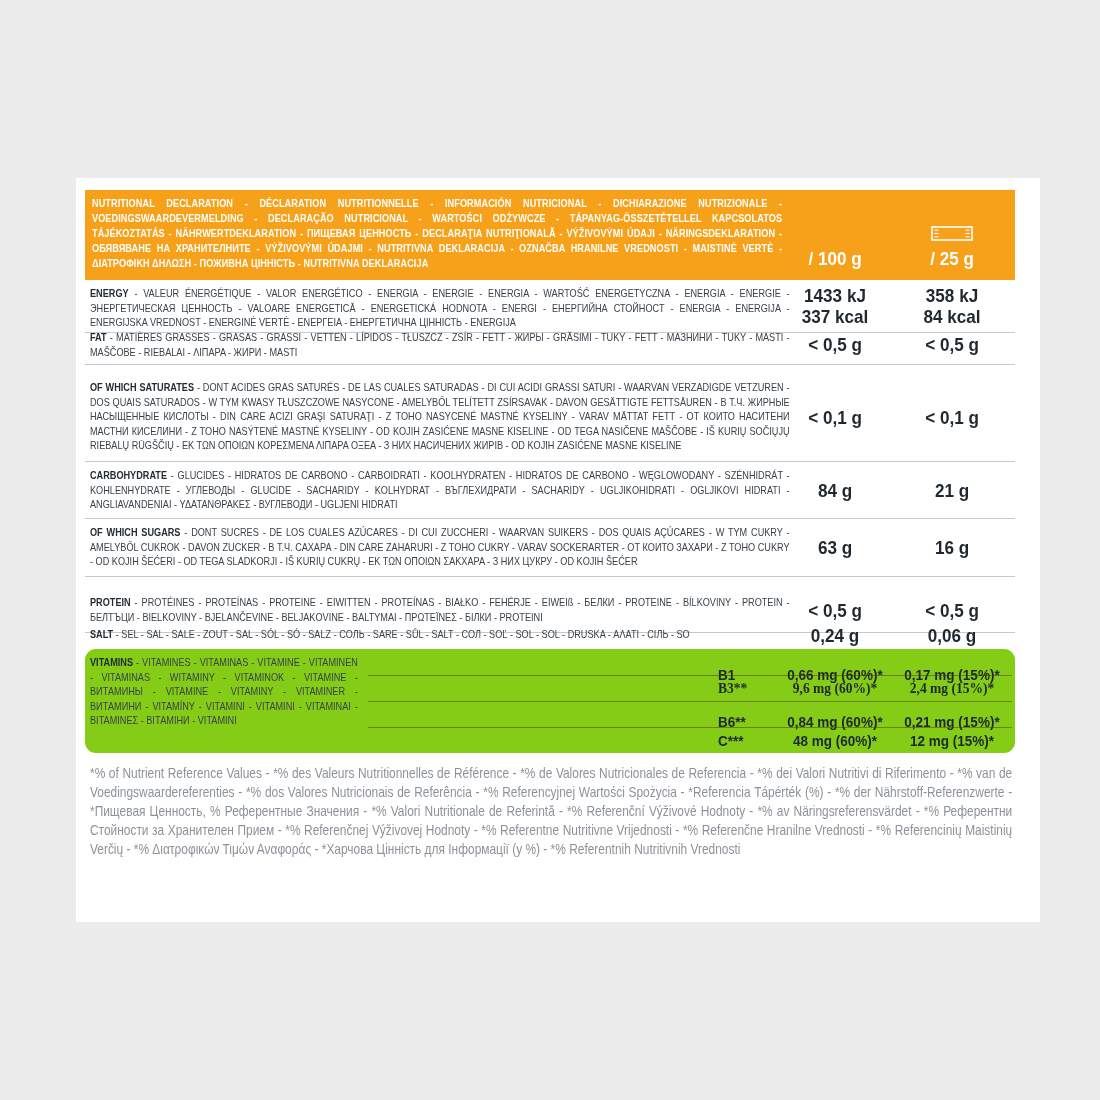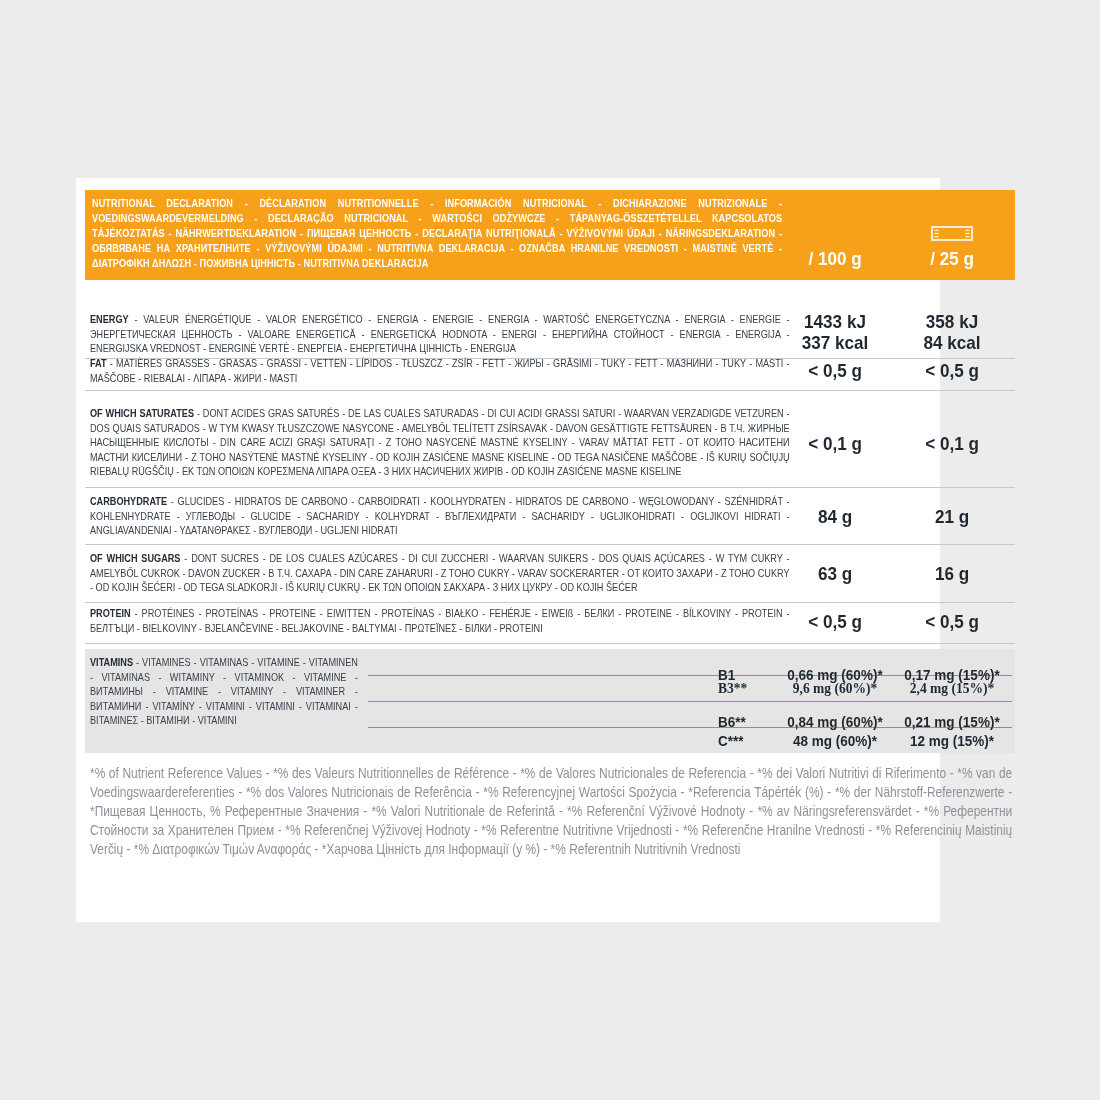--- a/index.html
+++ b/index.html
@@ -2,21 +2,21 @@
 <html><head>
 <meta charset="utf-8">
 <style>
   * { margin:0; padding:0; box-sizing:border-box; }
   html,body { background:#ECECEC; }
   .stage {
     position:relative; width:1100px; height:1100px; background:#ECECEC;
     font-family:"Liberation Sans", sans-serif; overflow:hidden;
   }
   .card {
-    position:absolute; left:76px; top:178px; width:864px; height:744px;
+    position:absolute; left:76px; top:178px; width:964px; height:744px;
     background:#FFFFFF;
   }
   
   .hdr {
     position:absolute; left:9px; top:12px; width:930px; height:90px;
     background:#F7A11B;
   }
   .hdr-title {
     position:absolute; left:7px; top:6px; width:868px;
     transform:scaleX(0.795); transform-origin:0 0;
@@ -25,47 +25,48 @@
   }
   .colh {
     position:absolute; bottom:10px; width:140px; text-align:center;
     color:#FFFFFF; font-weight:bold; font-size:19px; transform:scaleX(0.9);
     white-space:nowrap;
   }
   .colh1 { left:680px; }
   .colh2 { left:797px; }
   .baricon { position:absolute; left:846px; top:36px; width:42px; height:15px; }
   
-  .row { position:absolute; left:9px; width:930px; border-bottom:1px solid #C6C9CC;margin-top:26px; }
+  .row { position:absolute; left:9px; width:930px; border-bottom:1px solid #C6C9CC; }
   .row-energy    { top:102px; height:53px; }
   .row-fat       { top:146px; height:41px; }
   .row-saturates { top:196px; height:88px; }
   .row-carb      { top:284px; height:57px;text-decoration:underline; }
   .row-sugars    { top:341px; height:58px; }
-  .row-protein   { top:396px; height:44px;text-decoration:underline; }
+  .row-protein   { top:411px; height:44px;text-decoration:underline; }
   .row-salt      { top:443px; height:28px; border-bottom:none; }
   .desc {
     position:absolute; left:5px; top:6px; width:880px;
     transform:scaleX(0.795); transform-origin:0 0;
     font-size:11.5px; line-height:14.6px; color:#39414B; text-align:justify;
     overflow:hidden;
   }
   .desc .lead { font-weight:bold; color:#242C36; }
   .val {
     position:absolute; top:0; height:100%; width:140px;
     display:flex; flex-direction:column; justify-content:center;
     text-align:center; font-weight:bold; font-size:19px; line-height:21px;
     color:#1F2830; transform:scaleX(0.9); white-space:nowrap;
   }
   .v1 { left:680px; }
   .v2 { left:797px; }
   
   .vits {
     position:absolute; left:9px; top:471px; width:930px; height:104px;
-    background:#e5e5e5;
+    background:#84cc16;
+    border-radius:11px;
   }
   .vits .desc { width:337px; }
   .vrow { position:absolute; left:0; width:100%; height:26px; }
   .vrow-0 { top:0;margin-top:12px; } .vrow-1 { top:26px;font-family:Liberation Serif, serif; } .vrow-2 { top:59px; } .vrow-3 { top:78px; }
   .vsep {
     position:absolute; left:283px; right:3px; height:0;
     border-top:1.5px solid rgba(84,56,8,0.5);
   }
   .vsep-1 { top:26px; } .vsep-2 { top:52px; } .vsep-3 { top:78px; }
   .vname {

